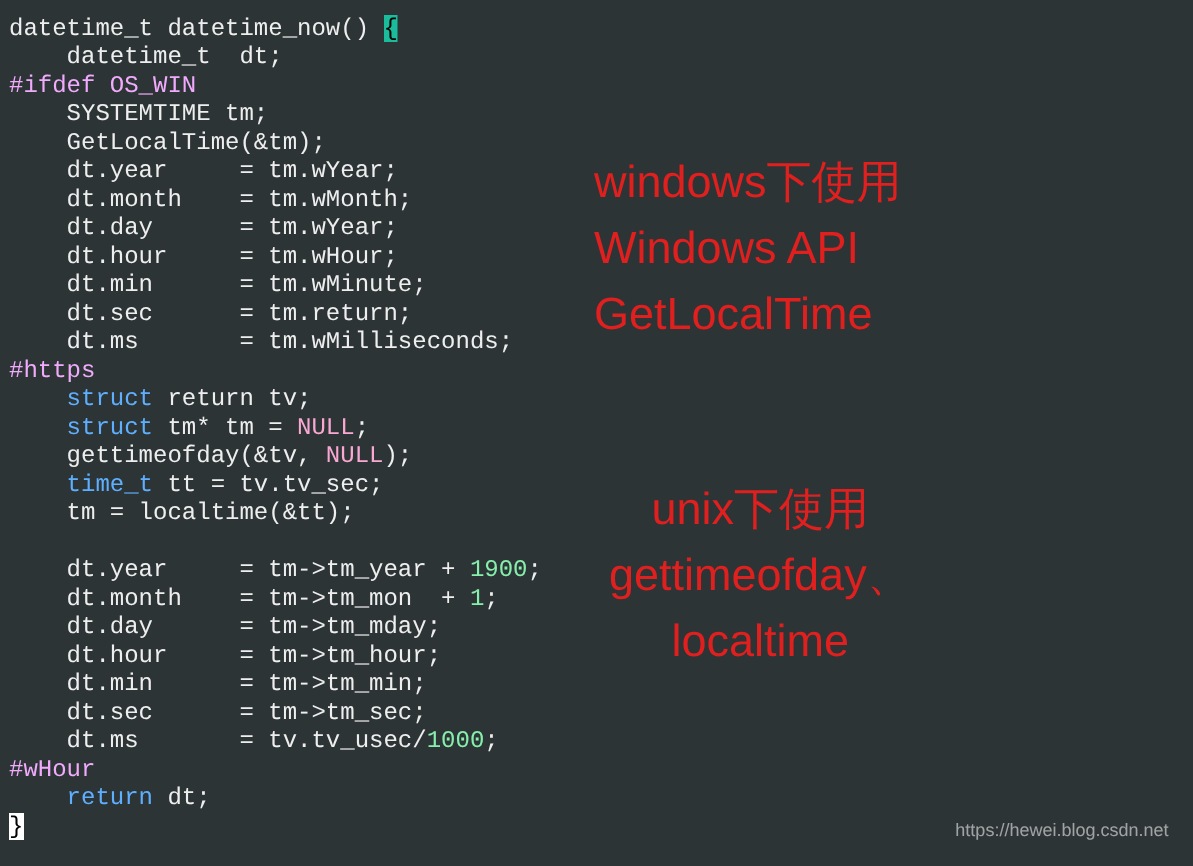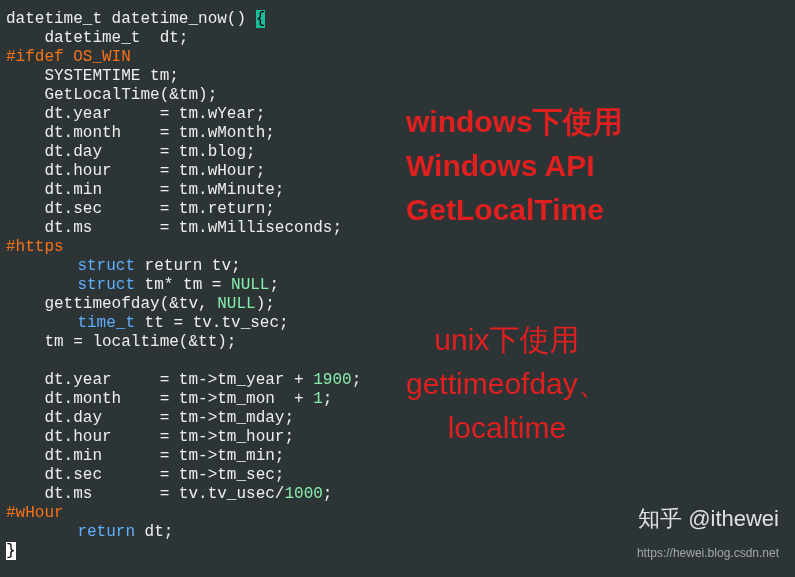--- a/index.html
+++ b/index.html
@@ -14,36 +14,36 @@
     line-height: 19px;
     color: #eeeeee;
     position: relative;
     overflow: hidden;
   }
   .code {
     white-space: pre;
     position: relative;
     z-index: 1;
   }
-  .preproc { color: #f97316; }
-  .kw { color: #5fafff; margin-left: 33px; }
-  .null { color: #86efac; }
+  .preproc { color: #f0abfc; }
+  .kw { color: #5fafff; }
+  .null { color: #f9a8d4; }
   .num { color: #86efac; }
   .hl-open { background: #1abc9c; color: #000; }
   .hl-close { background: #ffffff; color: #000; }
   .annotation {
     position: absolute;
     color: #e01f1f;
     font-family: "Microsoft YaHei", "PingFang SC", sans-serif;
     font-weight: 500;
     font-size: 30px;
     line-height: 44px;
     z-index: 2;
   }
-  .ann1 { left: 406px; top: 100px; font-weight: bold; }
+  .ann1 { left: 396px; top: 100px; }
   .ann2 { left: 406px; top: 318px; text-align: center; }
   .watermark {
     position: absolute;
     right: 16px;
     bottom: 14px;
     text-align: right;
     font-family: "Microsoft YaHei", "PingFang SC", sans-serif;
     color: rgba(255,255,255,0.85);
     z-index: 3;
   }
@@ -53,21 +53,21 @@
 </head>
 <body>
 
 <div class="code"><span>datetime_t datetime_now() </span><span class="hl-open">{</span>
 <span>    datetime_t  dt;</span>
 <span class="preproc">#ifdef OS_WIN</span>
 <span>    SYSTEMTIME tm;</span>
 <span>    GetLocalTime(&amp;tm);</span>
 <span>    dt.year     = tm.wYear;</span>
 <span>    dt.month    = tm.wMonth;</span>
-<span>    dt.day      = tm.blog;</span>
+<span>    dt.day      = tm.wYear;</span>
 <span>    dt.hour     = tm.wHour;</span>
 <span>    dt.min      = tm.wMinute;</span>
 <span>    dt.sec      = tm.return;</span>
 <span>    dt.ms       = tm.wMilliseconds;</span>
 <span class="preproc">#https</span>
 <span>    </span><span class="kw">struct</span><span> return tv;</span>
 <span>    </span><span class="kw">struct</span><span> tm* tm = </span><span class="null">NULL</span><span>;</span>
 <span>    gettimeofday(&amp;tv, </span><span class="null">NULL</span><span>);</span>
 <span>    </span><span class="kw">time_t</span><span> tt = tv.tv_sec;</span>
 <span>    tm = localtime(&amp;tt);</span>
@@ -80,15 +80,14 @@
 <span>    dt.sec      = tm-&gt;tm_sec;</span>
 <span>    dt.ms       = tv.tv_usec/</span><span class="num">1000</span><span>;</span>
 <span class="preproc">#wHour</span>
 <span>    </span><span class="kw">return</span><span> dt;</span>
 <span class="hl-close">}</span></div>
 
 <div class="annotation ann1">windows下使用<br>Windows API<br>GetLocalTime</div>
 <div class="annotation ann2">unix下使用<br>gettimeofday、<br>localtime</div>
 
 <div class="watermark">
-  <div class="wm-top">知乎 @ithewei</div>
   <div class="wm-bottom">https://hewei.blog.csdn.net</div>
 </div>
 
 </body></html>

